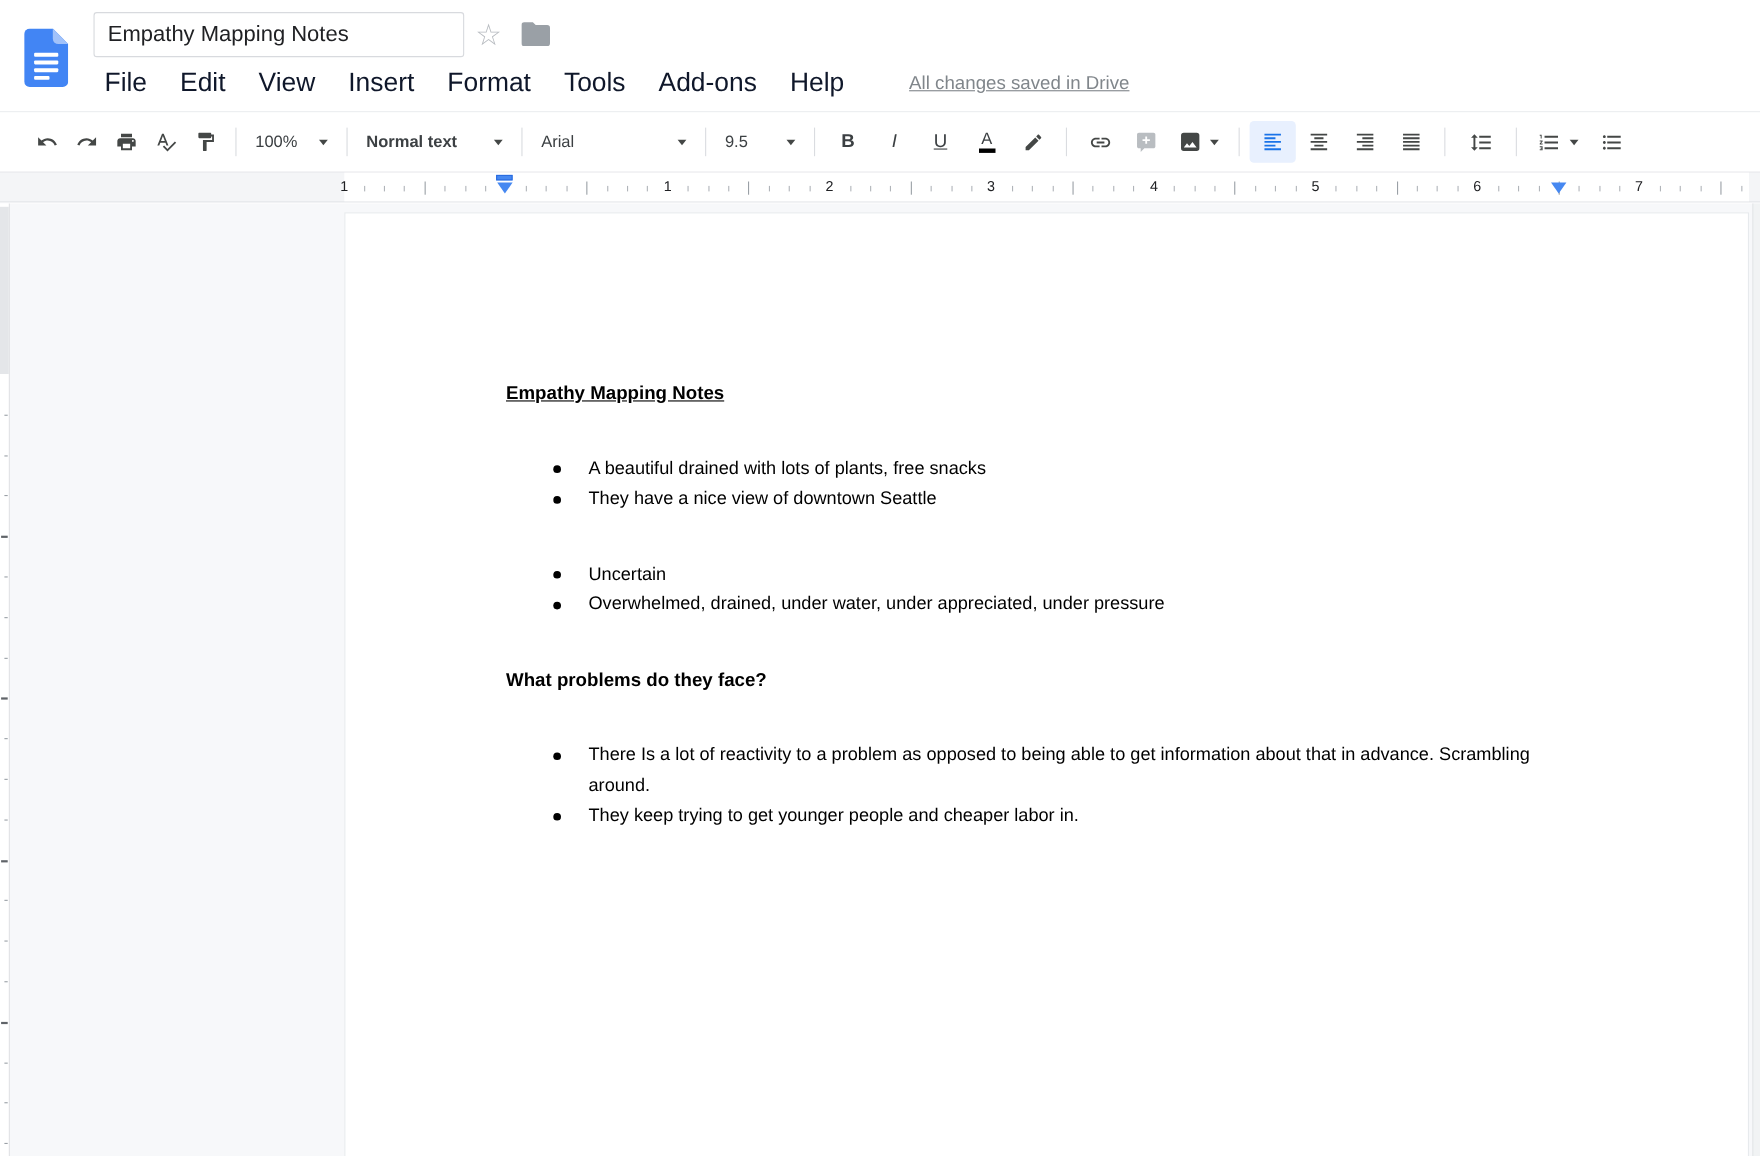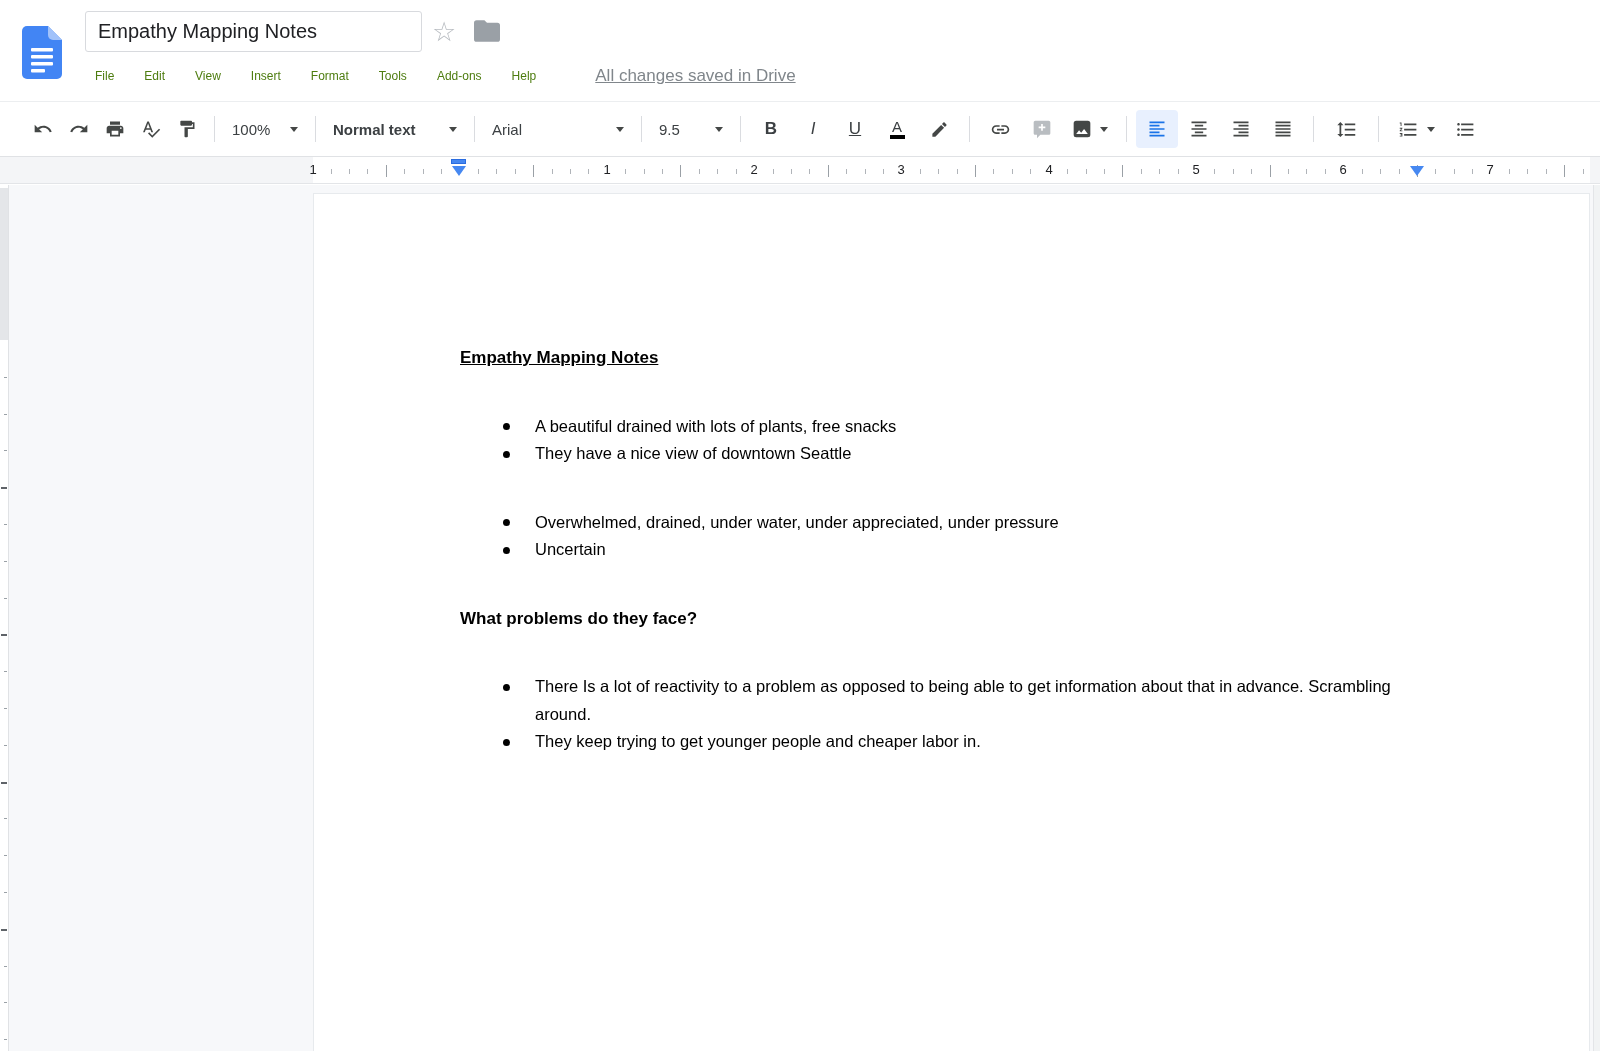--- a/index.html
+++ b/index.html
@@ -10,21 +10,21 @@
   .header { position:absolute; left:0; top:0; width:1600px; height:101px; background:#fff; }
   .docs-logo { position:absolute; left:22px; top:26px; width:40px; height:53px; }
   .title-input { position:absolute; left:85px; top:11px; width:337px; height:41px;
     border:1px solid #d8dade; border-radius:3px; font-family:inherit;
     font-size:20px; color:#202124; padding:0 12px; outline:none; background:#fff; }
   .star { position:absolute; left:432px; top:16px; font-size:27px; color:#b8bcc1;
     line-height:32px; cursor:pointer; background:none; border:none; }
   .folder-btn { position:absolute; left:474px; top:20px; background:none; border:none; cursor:pointer; }
   .menu-row { position:absolute; left:94px; top:59px; height:34px; display:flex;
     align-items:center; gap:28px; }
-  .menu-item { font-size:12px; color:#4d7c0f; background:none; border:none;
+  .menu-item { font-size:24px; color:#0f172a; background:none; border:none;
     font-family:inherit; cursor:pointer; padding:2px 1px; }
   .save-status { font-size:17px; color:#80868b; text-decoration:underline;
     margin-left:30px; background:none; border:none; font-family:inherit; cursor:pointer; }
 
   
   .toolbar { position:absolute; left:0; top:101px; width:1600px; height:56px;
     background:#fff; border-top:1px solid #eceef0; border-bottom:1px solid #e0e2e5;
     display:flex; align-items:center; padding-left:25px; }
   .tb { display:flex; align-items:center; justify-content:center; height:38px;
     min-width:36px; border:none; background:none; border-radius:4px; cursor:pointer;
@@ -340,22 +340,22 @@
   <div class="page">
     <div class="page-content">
       <div class="doc-title">Empathy Mapping Notes</div>
 
       <ul class="doc-list">
         <li>A beautiful drained with lots of plants, free snacks</li>
         <li>They have a nice view of downtown Seattle</li>
       </ul>
 
       <ul class="doc-list">
+        <li>Uncertain</li>
         <li>Overwhelmed, drained, under water, under appreciated, under pressure</li>
-        <li>Uncertain</li>
       </ul>
 
       <div class="doc-h">What problems do they face?</div>
       <ul class="doc-list">
         <li>There Is a lot of reactivity to a problem as opposed to being able to get information about that in advance. Scrambling around.</li>
         <li>They keep trying to get younger people and cheaper labor in.</li>
       </ul>
     </div>
   </div>
 

